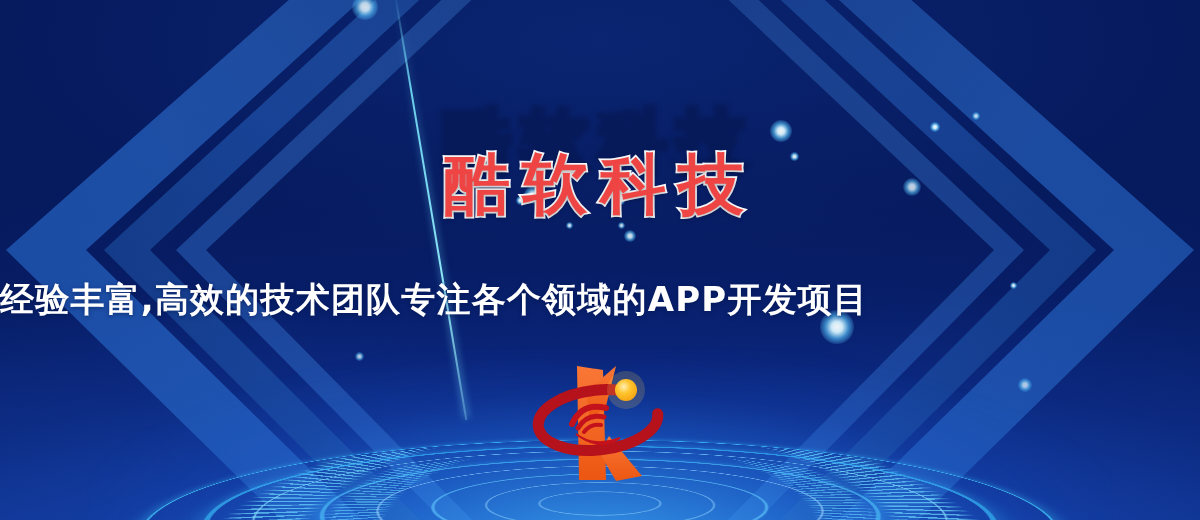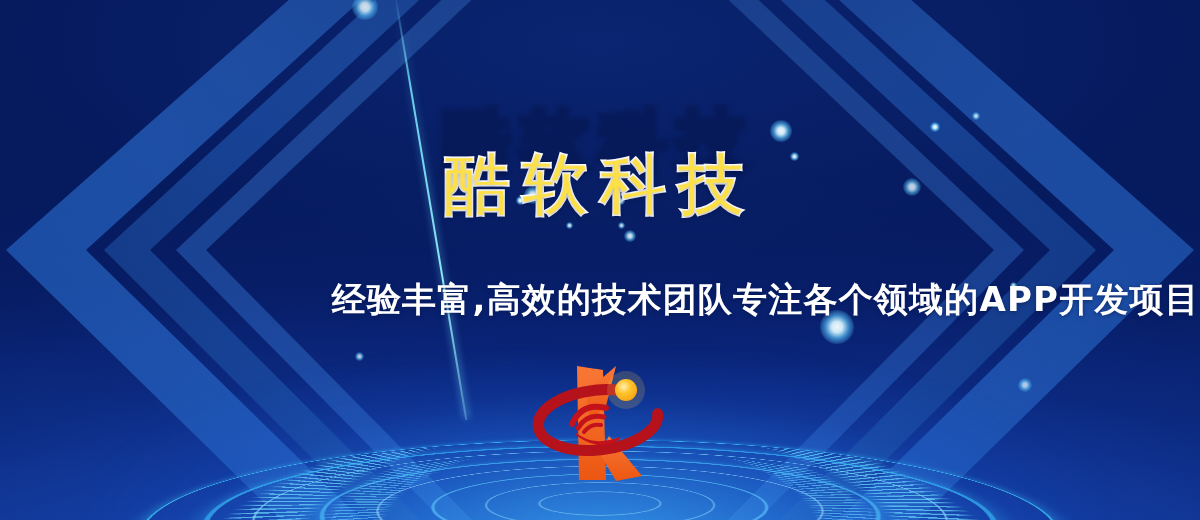--- a/index.html
+++ b/index.html
@@ -84,44 +84,44 @@
     background:radial-gradient(circle, #ffffff 0%, #d8f4ff 22%, rgba(90,200,255,.65) 48%, rgba(40,150,255,0) 78%);
     pointer-events:none;
   }
 
   
   .title{
     position:absolute;
     left:0;right:0;top:96px;
     text-align:center;
     font-size:66px;
-    font-weight:400;
+    font-weight:700;
     letter-spacing:12px;
-    color:#fde047;
+    color:#ef4444;
     -webkit-text-stroke:3.5px #ffffff;
     paint-order:stroke fill;
     text-shadow:0 2px 5px rgba(0,0,0,.30);
     white-space:nowrap;
   }
   .title-shadow{
     position:absolute;
     left:0;right:0;top:96px;
     text-align:center;
     font-size:66px;font-weight:700;letter-spacing:12px;
     color:transparent;
     -webkit-text-stroke:7px rgba(3,14,60,.35);
     filter:blur(2px);
     white-space:nowrap;
   }
 
   
   .subtitle{
     position:absolute;
     left:0;right:0;top:243px;
-    text-align:right;
+    text-align:left;
     font-size:34px;
     font-weight:700;
     letter-spacing:1.2px;
     color:#ffffff;
     text-shadow:0 1px 4px rgba(0,20,70,.55);
     white-space:nowrap;
   }
 
   
   .logo{

